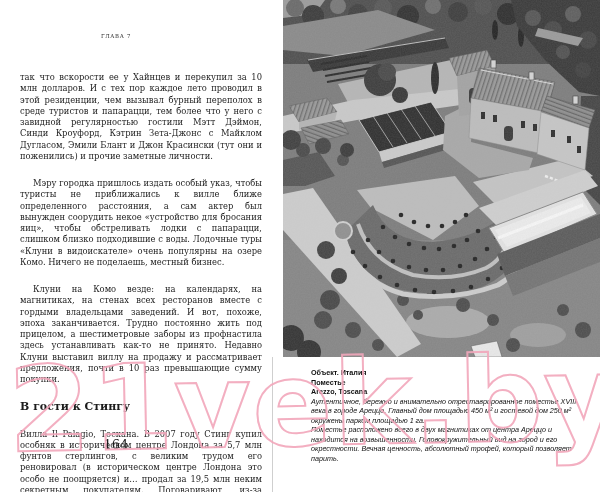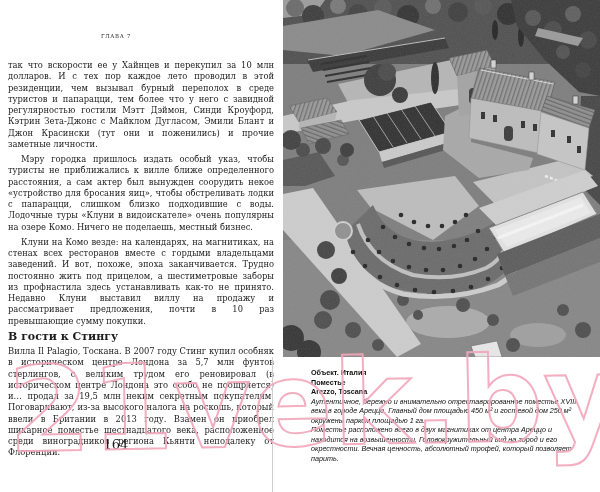--- a/index.html
+++ b/index.html
@@ -9,21 +9,21 @@
   }
   
   .running-head{
     position:absolute;left:0;top:33px;width:232px;text-align:center;
     font-size:5.4px;letter-spacing:.7px;color:#2c2c2c;
   }
   .body-text{
     position:absolute;left:4px;top:56px;width:274px;
     font-size:8.35px;line-height:11.25px;text-align:justify;color:#1c1c1c;
   }
-  .body-text p{margin:4px;}
+  .body-text p{margin:16px;}
   .body-text p.indent{text-indent:13px;}
   .section-heading{
     font-weight:bold;font-size:11px;margin:10px 0 0 0;line-height:11.25px;
   }
   .folio{
     position:absolute;left:0;top:437px;width:232px;text-align:center;
     font-size:13px;color:#1c1c1c;
   }
   
   .photo-wrap{position:absolute;left:283px;top:0;width:317px;height:357px;}

